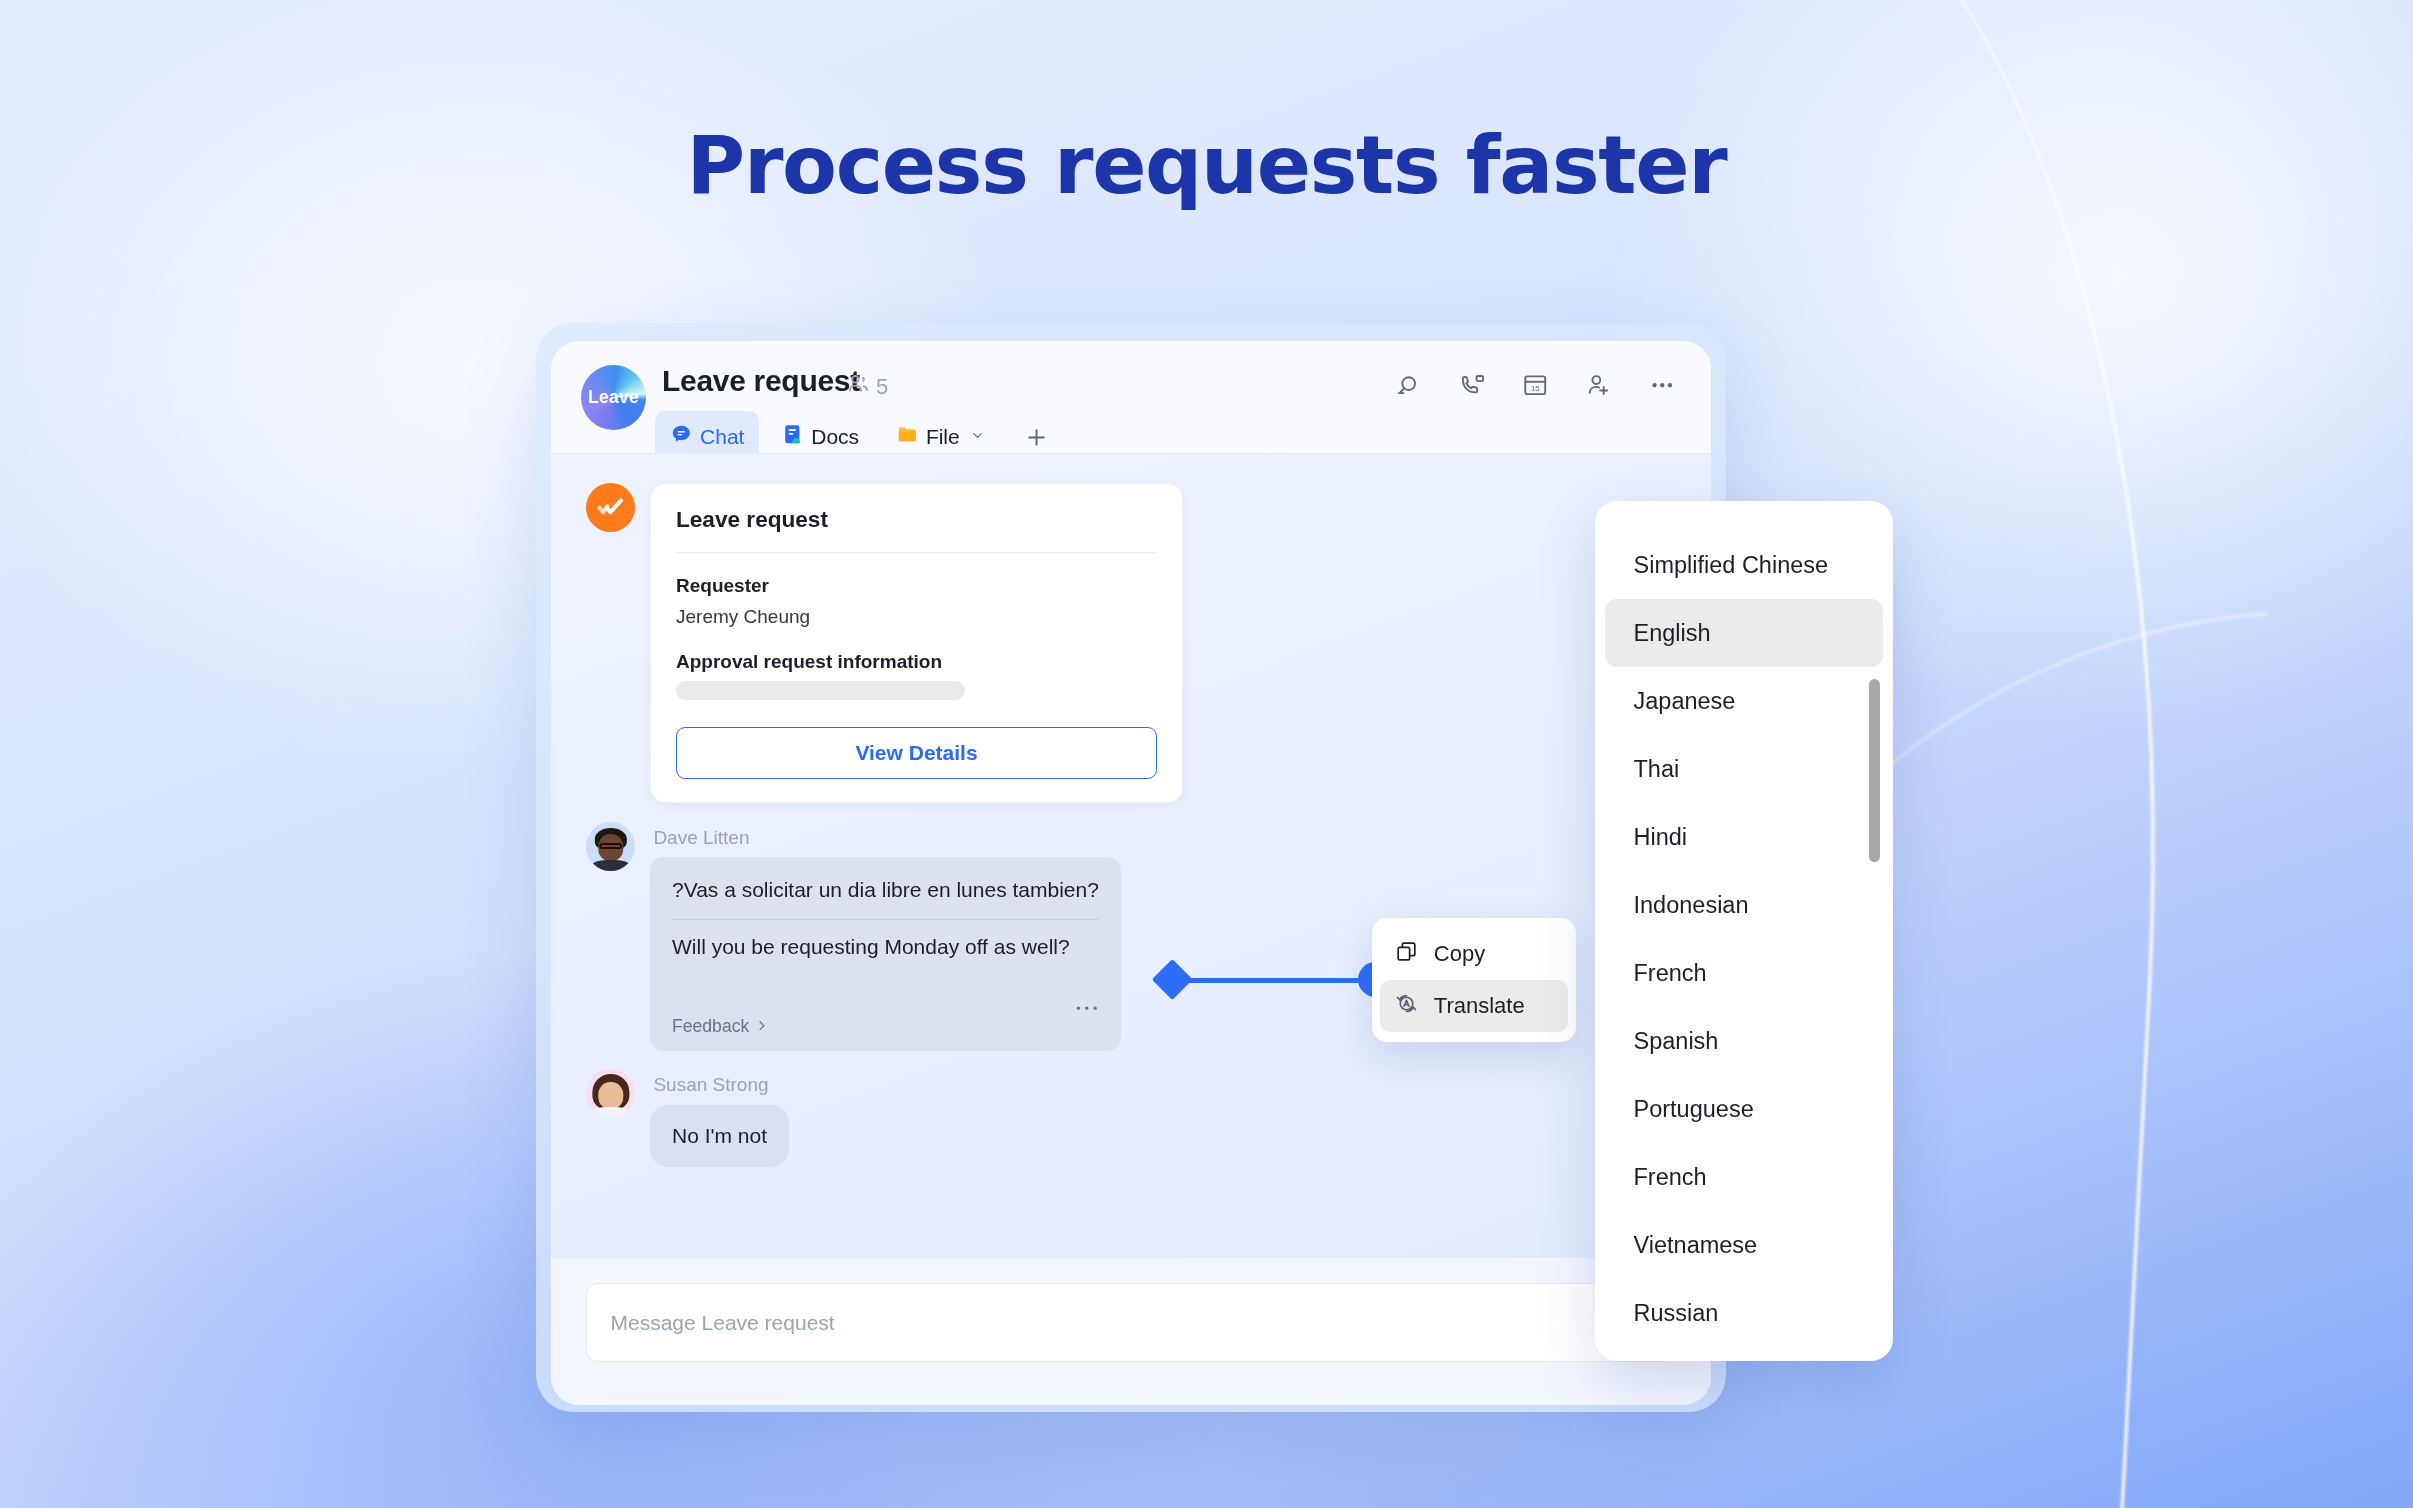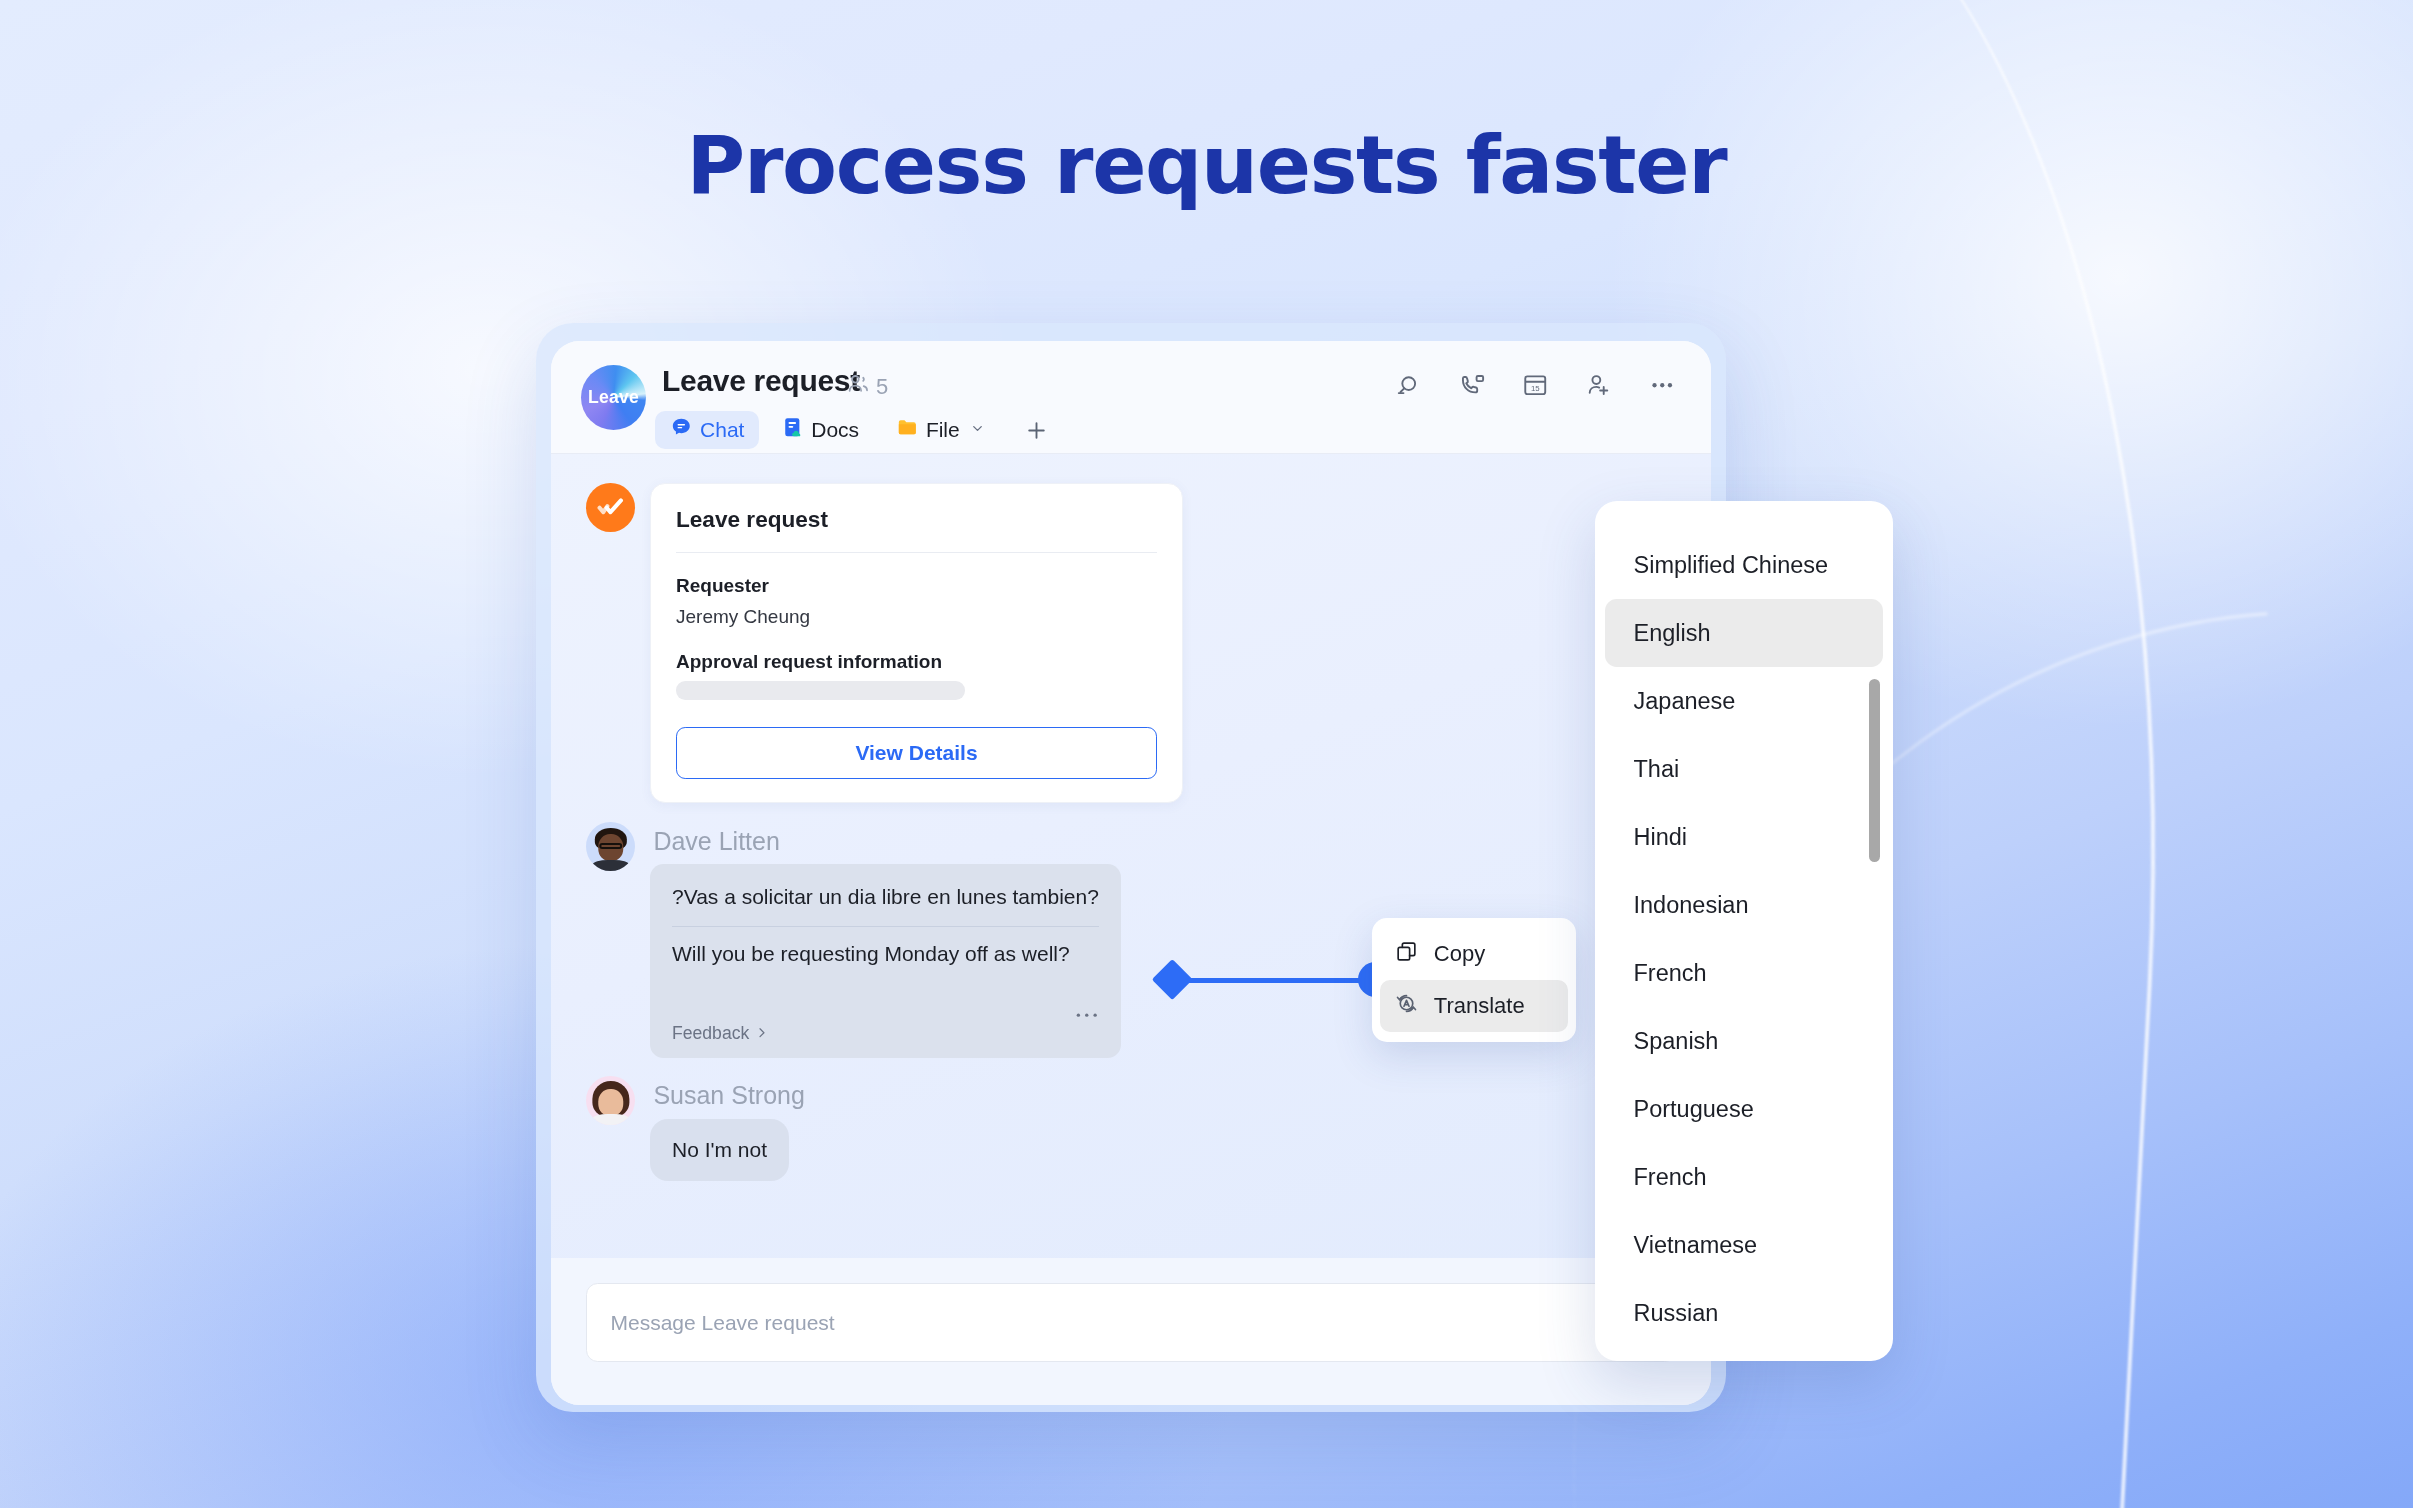--- a/index.html
+++ b/index.html
@@ -142,21 +142,21 @@
     position: absolute;
     left: 104px; top: 70px;
     display: flex;
     align-items: center;
     gap: 6.7px;
   }
   .tab {
     display: flex;
     align-items: center;
     gap: 7.5px;
-    padding: 5px 15px;
+    padding: 12px 15px;
     border-radius: 10px;
     font-size: 21px;
     color: #1c1f27;
     cursor: pointer;
   }
   .tab.active { background: #e1eafd; color: #2b6af5; font-weight: 500; }
   .tab-plus {
     margin-left: 11.7px;
     width: 37px; height: 37px;
     display: flex; align-items: center; justify-content: center;
@@ -232,21 +232,21 @@
     position: absolute; left: 50%; bottom: 0;
     width: 74%; height: 22%;
     transform: translateX(-50%);
     border-radius: 42% 42% 0 0;
     z-index: 4;
   }
   .face.dave .body { background: #2c2f38; }
   .face.susan .body { background: #f2f2f5; }
 
   .msg-col { min-width: 0; }
-  .msg-name { font-size: 25px; color: #9aa3b4; margin: 5px 0 8.4px 3.4px; }
+  .msg-name { font-size: 19px; color: #9aa3b4; margin: 5px 0 8.4px 3.4px; }
 
   
   .card {
     width: 533px;
     background: #ffffff;
     border-radius: 15px;
     padding: 23.5px 25px 23.5px 25px;
     box-shadow: 0 2.5px 11.7px rgba(60,90,160,0.06);
     border: 0.8px solid #eef1f7;
   }

